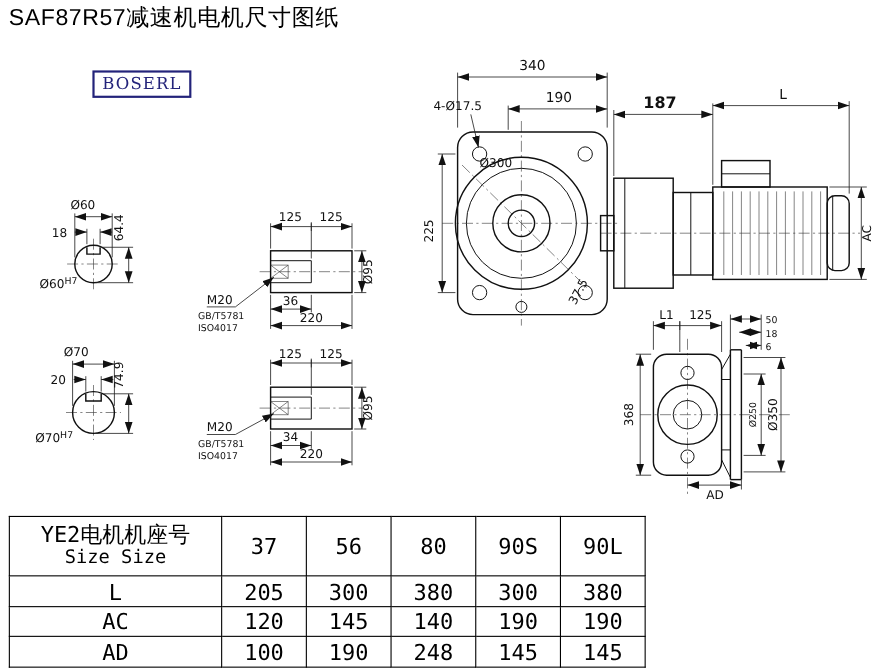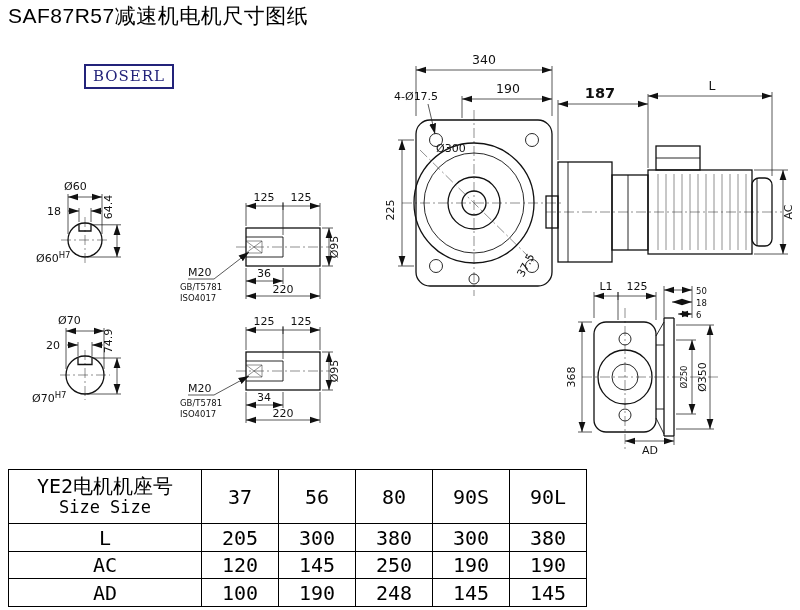--- a/index.html
+++ b/index.html
@@ -301,21 +301,21 @@
     <td>205</td>
     <td>300</td>
     <td>380</td>
     <td>300</td>
     <td>380</td>
   </tr>
   <tr style="height:27px">
     <td>AC</td>
     <td>120</td>
     <td>145</td>
-    <td>250</td>
+    <td>140</td>
     <td>190</td>
     <td>190</td>
   </tr>
   <tr style="height:28px">
     <td>AD</td>
     <td>100</td>
     <td>190</td>
     <td>248</td>
     <td>145</td>
     <td>145</td>

